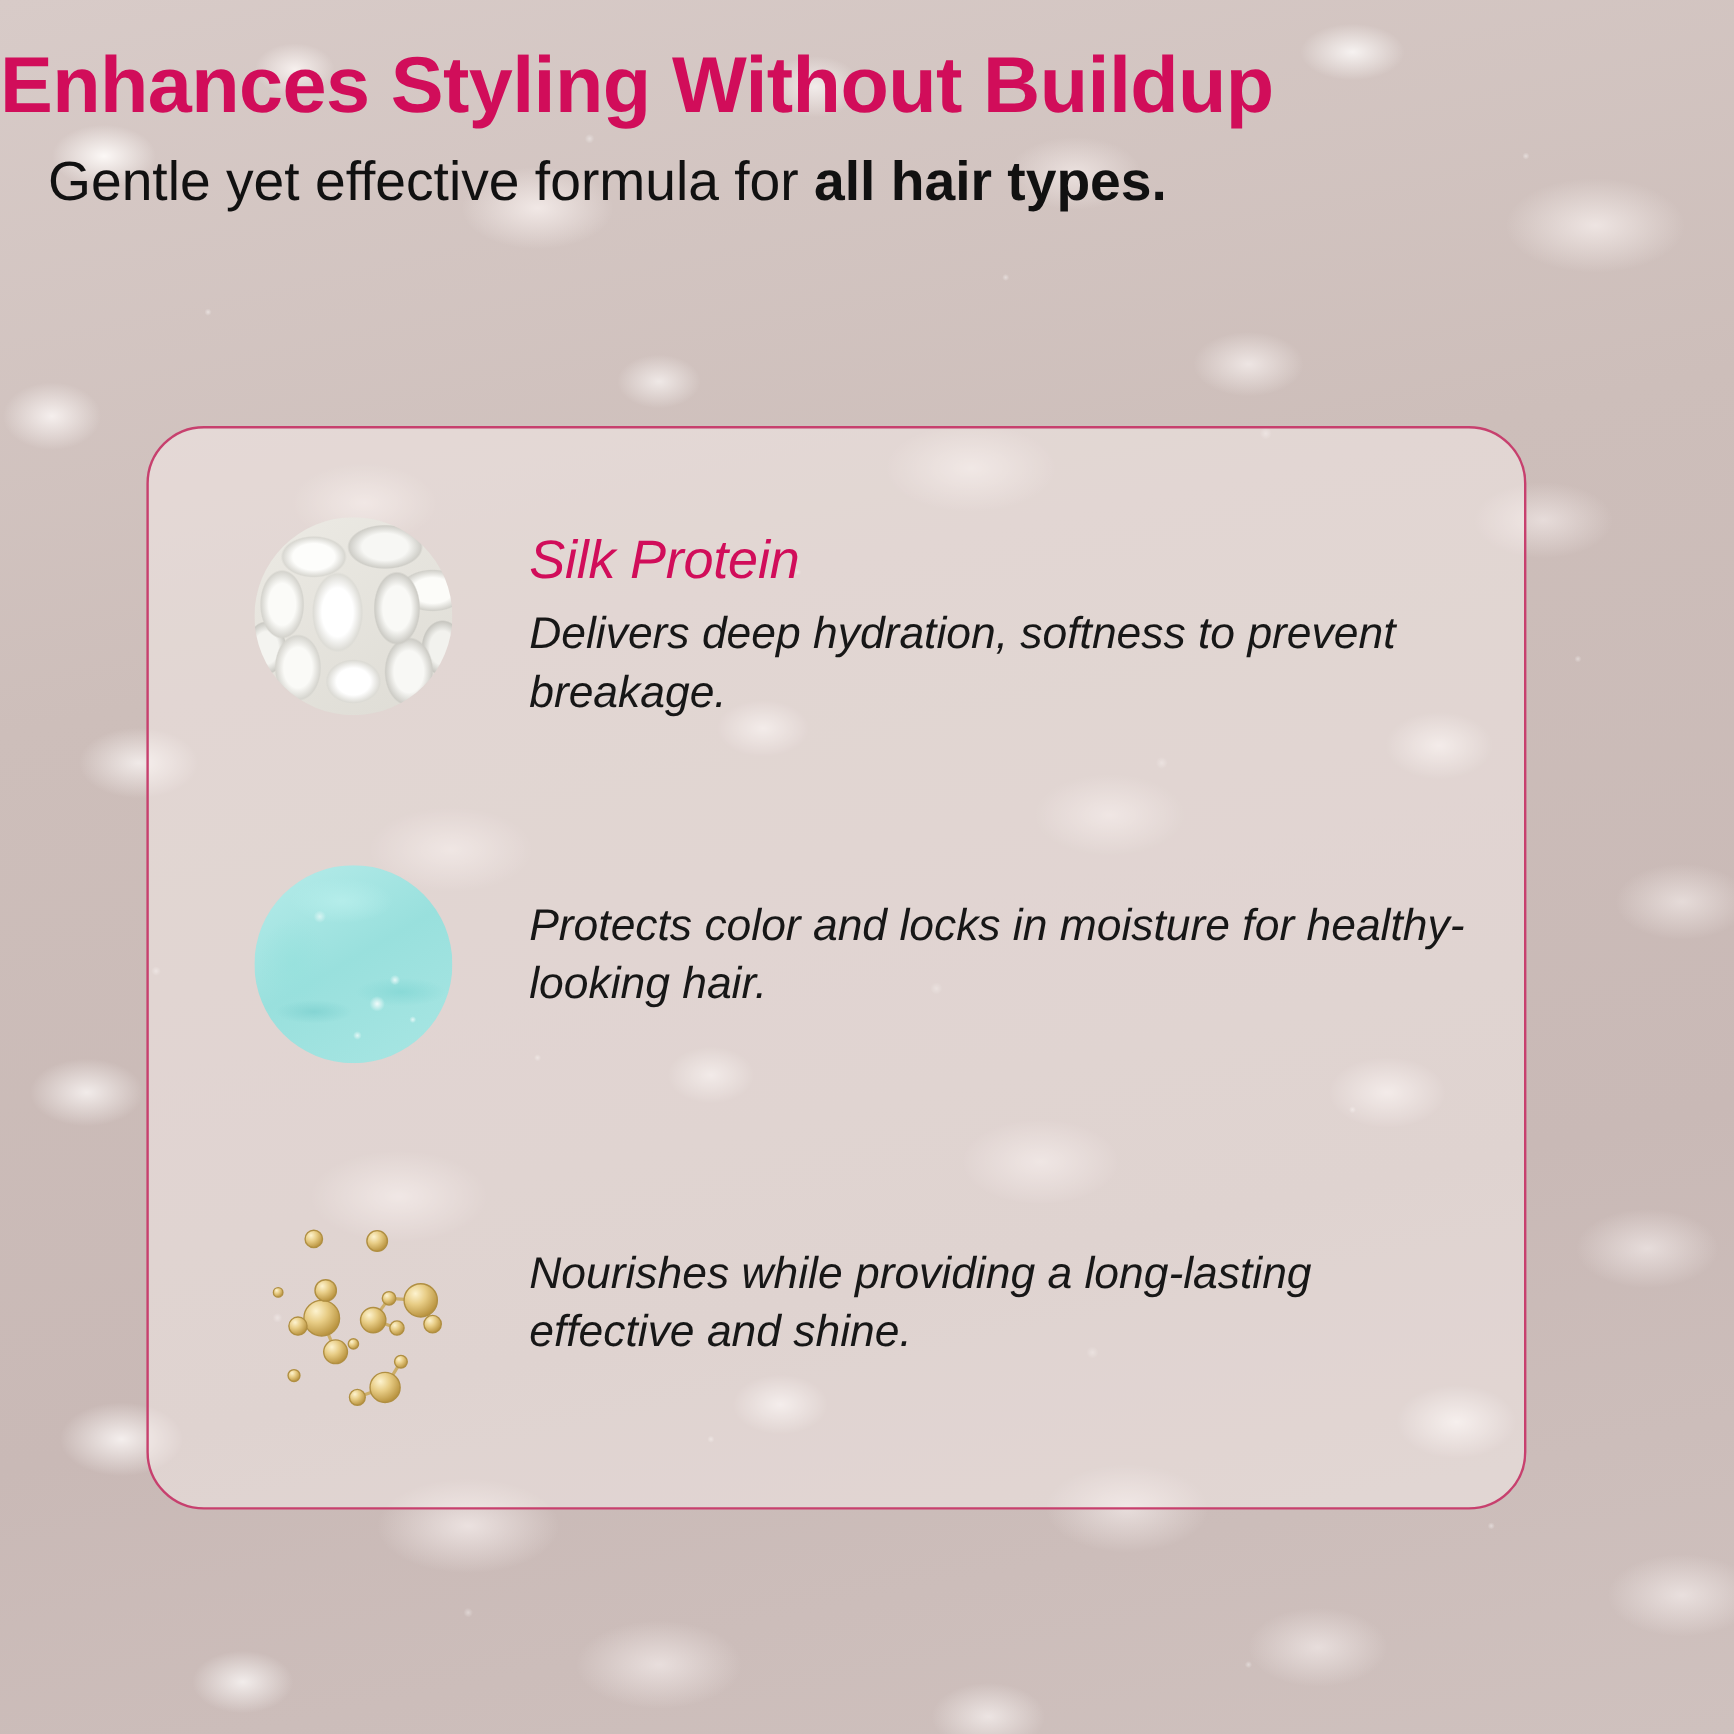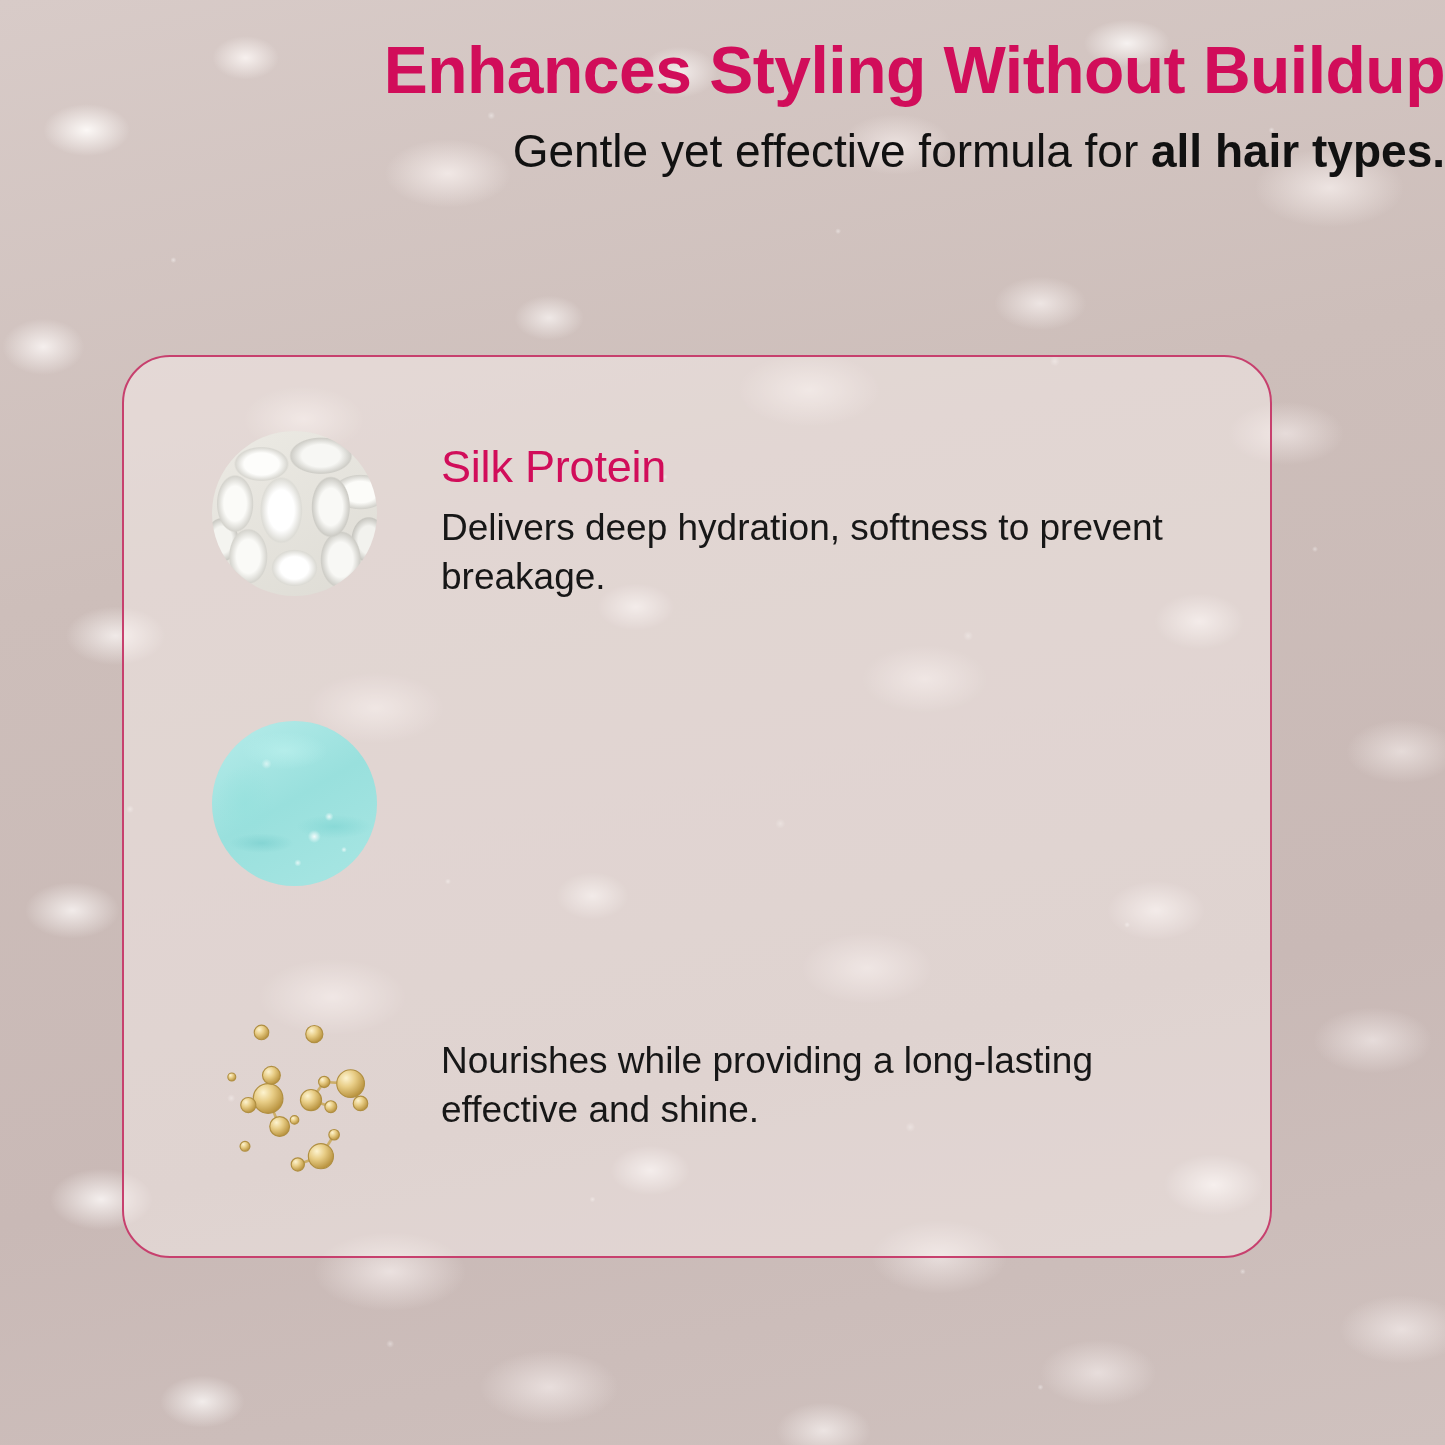--- a/index.html
+++ b/index.html
@@ -77,24 +77,23 @@
       radial-gradient(circle 5px at 63% 78%, rgba(255,255,255,.40), rgba(255,255,255,0)),
       radial-gradient(circle 3px at 86% 88%, rgba(255,255,255,.50), rgba(255,255,255,0)),
       radial-gradient(circle 4px at 27% 93%, rgba(255,255,255,.44), rgba(255,255,255,0)),
       radial-gradient(circle 3px at 72% 96%, rgba(255,255,255,.48), rgba(255,255,255,0));
     opacity:.85;
   }
 
   
   #header{
     position:absolute; left:0; right:0; top:0;
-    text-align:right;
+    text-align:left;
     padding-top:36px;
     z-index:5;
-    padding-left:46px;
   }
   #headline{
     font-size:66px;
     font-weight:bold;
     letter-spacing:-0.5px;
     line-height:1.05;
     white-space:nowrap;
   }
   #subheadline{
     margin-top:20px;
@@ -108,20 +107,21 @@
 
   
   #card{
     position:absolute;
     left:122px; top:355px;
     width:1150px; height:903px;
     border:2px solid #4d7c0f;
     border-radius:48px;
     background:rgba(255,247,246,.42);
     z-index:4;
+    font-style:italic;
   }
 
   #list{
     position:absolute; inset:0;
     padding:0;
   }
 
   .row{
     position:absolute;
     left:88px;
@@ -217,20 +217,21 @@
       <div class="thumb silk"></div>
       <div class="copy">
         <div class="ing-title" style="color: rgb(209, 13, 90);">Silk Protein</div>
         <div class="ing-desc">Delivers deep hydration, softness to prevent breakage.</div>
       </div>
     </div>
 
     <div class="row r1">
       <div class="thumb gel"></div>
       <div class="copy">
+        <div class="ing-desc">Protects color and locks in moisture for healthy-looking hair.</div>
       </div>
     </div>
 
     <div class="row r2">
       <div class="thumb molecule">
         <svg viewBox="0 0 100 100" preserveAspectRatio="none">
           <defs>
             <radialGradient id="gsph" cx="34%" cy="30%" r="72%">
               <stop offset="0%" stop-color="#fdf3cf"></stop>
               <stop offset="45%" stop-color="#e8cd86"></stop>

